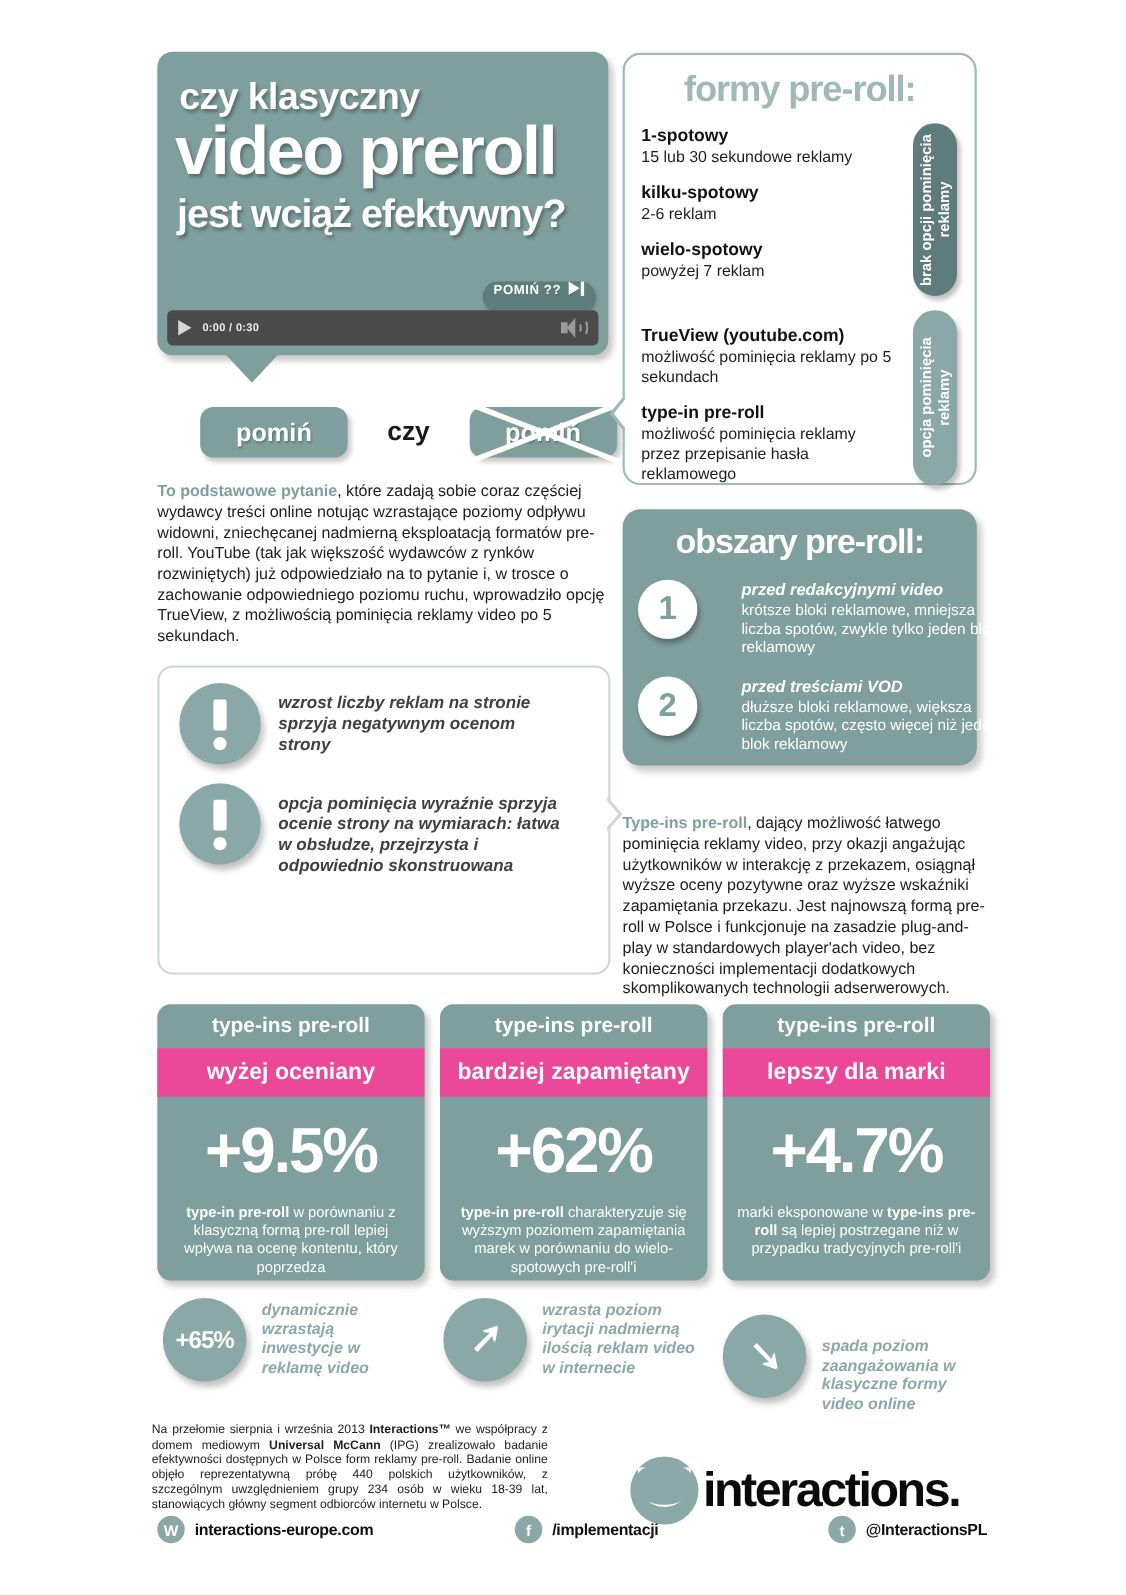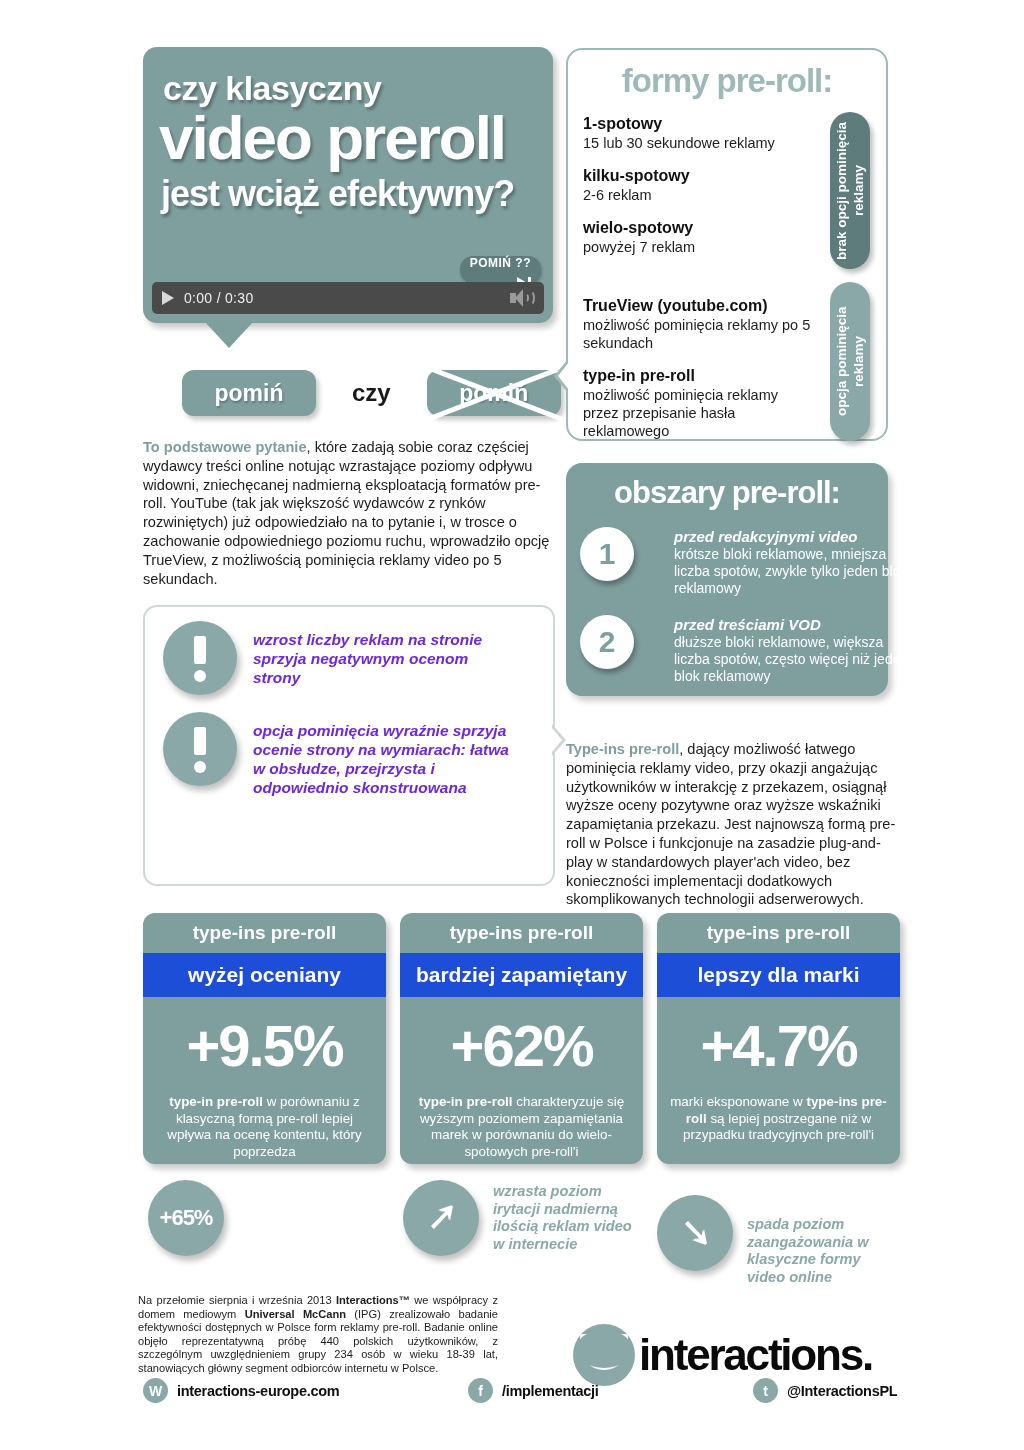--- a/index.html
+++ b/index.html
@@ -29,43 +29,42 @@
     white-space: nowrap;
   }
   .hero-l1 { position:absolute; left:20px; top:22px; font-size:34px; }
   .hero-l2 { position:absolute; left:16px; top:55px; font-size:62px; letter-spacing:-2px; }
   .hero-l3 { position:absolute; left:18px; top:126px; font-size:36px; letter-spacing:-1px; }
 
   .skip-btn {
     position: absolute; right: 12px; top: 209px;
     height: 27px; padding: 0 10px;
     background: #5e7c7c; border-radius: 13px;
-    display: flex; align-items: flex-end; gap: 7px;
+    display: flex; align-items: flex-start; gap: 7px;
     box-shadow: 1px 2px 3px rgba(0,0,0,0.25);
-    flex-direction: column;
   }
   .skip-btn .lbl { color:#fff; font-size:12px; font-weight:bold; letter-spacing:0.5px; }
   .skip-icon { width:14px; height:13px; position:relative; }
   .skip-icon:before {
     content:""; position:absolute; left:0; top:0;
     border-left:10px solid #fff; border-top:6.5px solid transparent; border-bottom:6.5px solid transparent;
   }
   .skip-icon:after { content:""; position:absolute; right:0; top:0; width:3px; height:13px; background:#fff; }
 
   .player-bar {
     position: absolute; left: 9px; right: 9px; bottom: 9px;
     height: 32px; background: #4a4a4a; border-radius: 5px;
     display: flex; align-items: center; padding: 0 10px;
   }
   .play-tri {
     width:0; height:0; border-left:12px solid #d8d8d8;
     border-top:7px solid transparent; border-bottom:7px solid transparent;
     margin-right:10px;
   }
-  .player-time { color:#ededed; font-size:14px; font-weight:normal; letter-spacing:0.3px; }
+  .player-time { color:#ededed; font-size:10px; font-weight:bold; letter-spacing:0.3px; }
   .vol-icon { margin-left:auto; width:24px; height:18px; position:relative; }
   .vol-icon .spk { position:absolute; left:0; top:4px; width:6px; height:10px; background:#9a9a9a; }
   .vol-icon .cone {
     position:absolute; left:5px; top:0; width:0; height:0;
     border-right:8px solid #9a9a9a; border-top:9px solid transparent; border-bottom:9px solid transparent;
   }
   .vol-icon .w1, .vol-icon .w2 {
     position:absolute; border:2px solid #9a9a9a; border-left-color:transparent;
     border-top-color:transparent; border-bottom-color:transparent; border-radius:50%;
   }
@@ -121,21 +120,21 @@
     border-left:11px solid #ffffff;
   }
   .excl-item { position:absolute; left:18px; display:flex; align-items:flex-start; gap:16px; }
   .excl-circle {
     width:74px; height:74px; border-radius:50%; background:#8ba8a8;
     box-shadow:3px 5px 6px rgba(0,0,0,0.25); flex:0 0 74px; position:relative;
   }
   .excl-circle .bar { position:absolute; left:50%; top:15px; margin-left:-6px; width:12px; height:28px; background:#fff; border-radius:2px; }
   .excl-circle .dot { position:absolute; left:50%; top:49px; margin-left:-6px; width:12px; height:12px; border-radius:50%; background:#fff; }
   .excl-txt {
-    color:#6d28d9; font-size:15.5px; font-weight:bold; font-style:italic;
+    color:#404040; font-size:15.5px; font-weight:bold; font-style:italic;
     line-height:19px; padding-top:9px; width:258px;
   }
 
   
   .formy-box {
     position:absolute; left:566px; top:48px; width:322px; height:393px;
     background:#ffffff; border:2px solid #9fb8b8; border-radius:16px;
   }
   .formy-box .notch {
     position:absolute; left:-14px; top:309px; width:0; height:0;
@@ -203,21 +202,21 @@
     box-shadow:4px 5px 6px rgba(0,0,0,0.22); overflow:hidden;
   }
   .stat-1 { left:143px; }
   .stat-2 { left:400px; }
   .stat-3 { left:657px; }
   .stat-top {
     height:40px; display:flex; align-items:center; justify-content:center;
     color:#ffffff; font-size:19px; font-weight:bold;
   }
   .stat-band {
-    height:44px; background:#1d4ed8; display:flex; align-items:center; justify-content:center;
+    height:44px; background:#ec4899; display:flex; align-items:center; justify-content:center;
     color:#ffffff; font-size:21px; font-weight:bold;
   }
   .stat-num {
     height:97px; display:flex; align-items:center; justify-content:center;
     color:#ffffff; font-size:58px; font-weight:bold; letter-spacing:-2px;
   }
   .stat-desc {
     padding:0 13px; text-align:center; color:#ffffff;
     font-size:13.4px; line-height:16.5px;
   }
@@ -408,20 +407,21 @@
     <div class="stat-top">type-ins pre-roll</div>
     <div class="stat-band">lepszy dla marki</div>
     <div class="stat-num">+4.7%</div>
     <div class="stat-desc"><span>marki eksponowane w </span><b>type-ins pre-roll</b><span> są lepiej postrzegane niż w przypadku tradycyjnych pre-roll'i</span></div>
   </div>
 
   <div class="ic-item ic-1">
     <div class="ic-circle">
       <span class="pct">+65%</span>
     </div>
+    <div class="ic-txt" style="width:118px;">dynamicznie wzrastają inwestycje w reklamę video</div>
   </div>
 
   <div class="ic-item ic-2">
     <div class="ic-circle arrow-up">
       <svg width="44" height="44" viewBox="0 0 44 44" aria-hidden="true">
         <path d="M12 30 L27 15 L19 14 L33 9 L30 24 L28 17 L14 32 Z" fill="#ffffff"></path>
         <path d="M13 31 L28 16 L20 15 L34 10 L31 25 L29 18 L15 33 Z" fill="#ffffff"></path>
       </svg>
     </div>
     <div class="ic-txt" style="width:152px;">wzrasta poziom irytacji nadmierną ilością reklam video w internecie</div>

